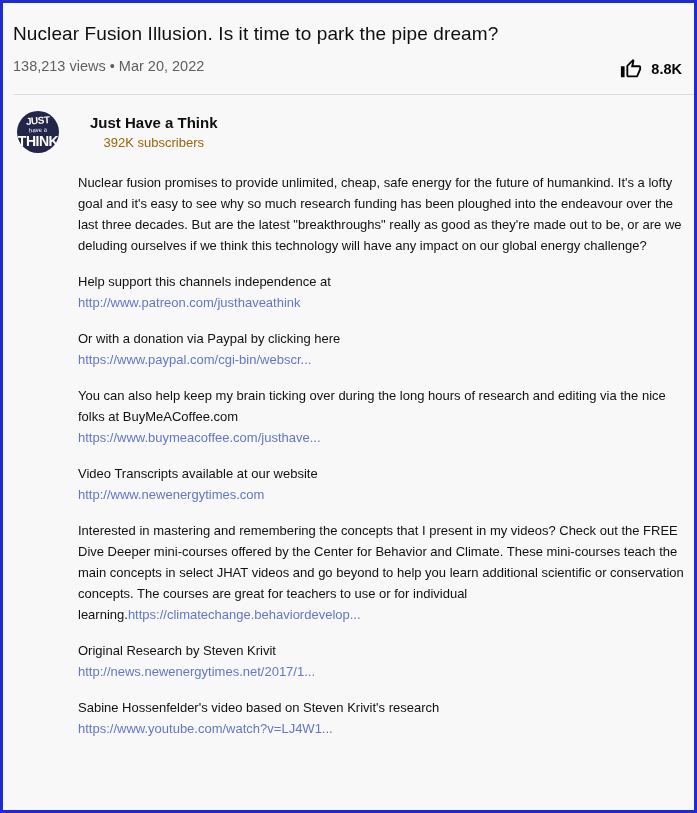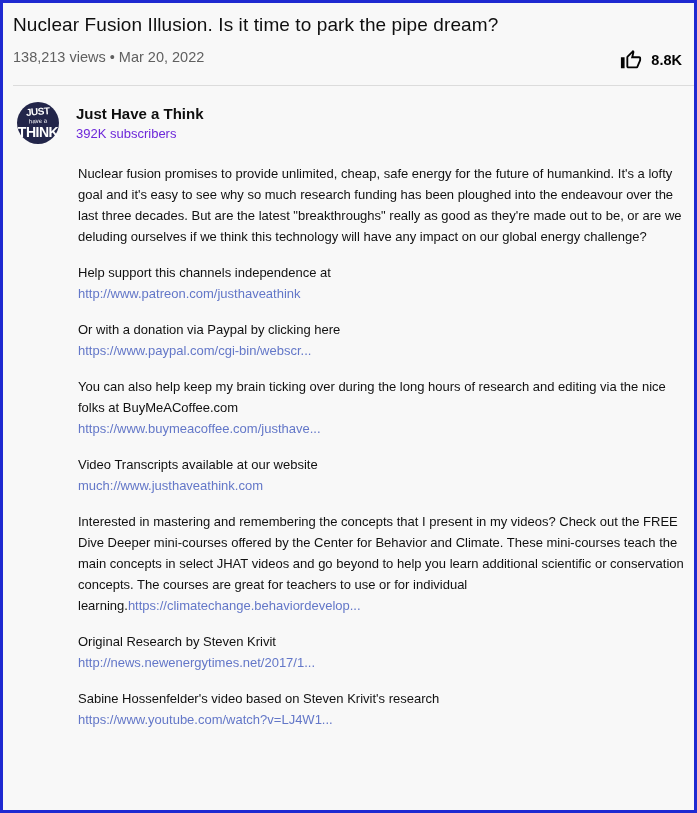--- a/index.html
+++ b/index.html
@@ -8,21 +8,21 @@
     font-family: "Liberation Sans", sans-serif;
     background: #ffffff;
   }
   .page {
     width: 697px;
     height: 813px;
     border: 3px solid #1f2ad1;
     background: #f8f8f8;
     overflow: hidden;
   }
-  .header { padding: 11px 12px 0 10px; }
+  .header { padding: 20px 12px 0 10px; }
   .title {
     font-size: 19px;
     font-weight: 400;
     color: #0f0f0f;
     letter-spacing: 0.1px;
   }
   .meta-row {
     margin-top: 13px;
     display: flex;
     justify-content: space-between;
@@ -68,28 +68,28 @@
     align-items: center;
     justify-content: center;
     cursor: pointer;
     flex-shrink: 0;
     line-height: 1;
     text-align: center;
   }
   .av1 { font-size: 10px; font-weight: 700; letter-spacing: -0.5px; transform: rotate(-5deg); }
   .av2 { font-size: 6px; margin-top: 1px; transform: rotate(-3deg); }
   .av3 { font-size: 14px; font-weight: 700; letter-spacing: -0.5px; margin-top: 1px; }
-  .channel-info { margin-left: 17px; padding-top: 3px; }
+  .channel-info { margin-left: 31px; padding-top: 3px; text-align: center; }
   .channel-name {
     font-size: 15px;
     font-weight: 700;
     color: #0f0f0f;
     cursor: pointer;
   }
-  .subs { font-size: 13px; color: #6d28d9; margin-top: 4px; }
+  .subs { font-size: 13px; color: #a16207; margin-top: 4px; }
   .description {
     margin: 19px 4px 0 75px;
     width: 614px;
     font-size: 13px;
     line-height: 21px;
     color: #111111;
   }
   .para { margin-bottom: 15px; }
   .para:last-child { margin-bottom: 0; }
   .desc-link {
@@ -130,19 +130,19 @@
       <div class="channel-name">Just Have a Think</div>
       <div class="subs">392K subscribers</div>
     </div>
   </div>
 
   <div class="description">
       <div class="para"><span>Nuclear fusion promises to provide unlimited, cheap, safe energy for the future of humankind. It's a lofty goal and it's easy to see why so much research funding has been ploughed into the endeavour over the last three decades. But are the latest "breakthroughs" really as good as they're made out to be, or are we deluding ourselves if we think this technology will have any impact on our global energy challenge?</span></div>
       <div class="para"><span>Help support this channels independence at</span><br><a class="desc-link">http://www.patreon.com/justhaveathink</a></div>
       <div class="para"><span>Or with a donation via Paypal by clicking here</span><br><a class="desc-link">https://www.paypal.com/cgi-bin/webscr...</a></div>
       <div class="para"><span>You can also help keep my brain ticking over during the long hours of research and editing via the nice folks at BuyMeACoffee.com</span><br><a class="desc-link">https://www.buymeacoffee.com/justhave...</a></div>
-      <div class="para"><span>Video Transcripts available at our website</span><br><a class="desc-link">much://www.justhaveathink.com</a></div>
+      <div class="para"><span>Video Transcripts available at our website</span><br><a class="desc-link">http://www.newenergytimes.com</a></div>
       <div class="para"><span>Interested in mastering and remembering the concepts that I present in my videos? Check out the FREE Dive Deeper mini-courses offered by the Center for Behavior and Climate. These mini-courses teach the main concepts in select JHAT videos and go beyond to help you learn additional scientific or conservation concepts. The courses are great for teachers to use or for individual learning.</span><a class="desc-link">https://climatechange.behaviordevelop...</a></div>
       <div class="para"><span>Original Research by Steven Krivit</span><br><a class="desc-link">http://news.newenergytimes.net/2017/1...</a></div>
       <div class="para"><span>Sabine Hossenfelder's video based on Steven Krivit's research</span><br><a class="desc-link">https://www.youtube.com/watch?v=LJ4W1...</a></div>
     </div>
 
 </div>
 
 </body></html>

